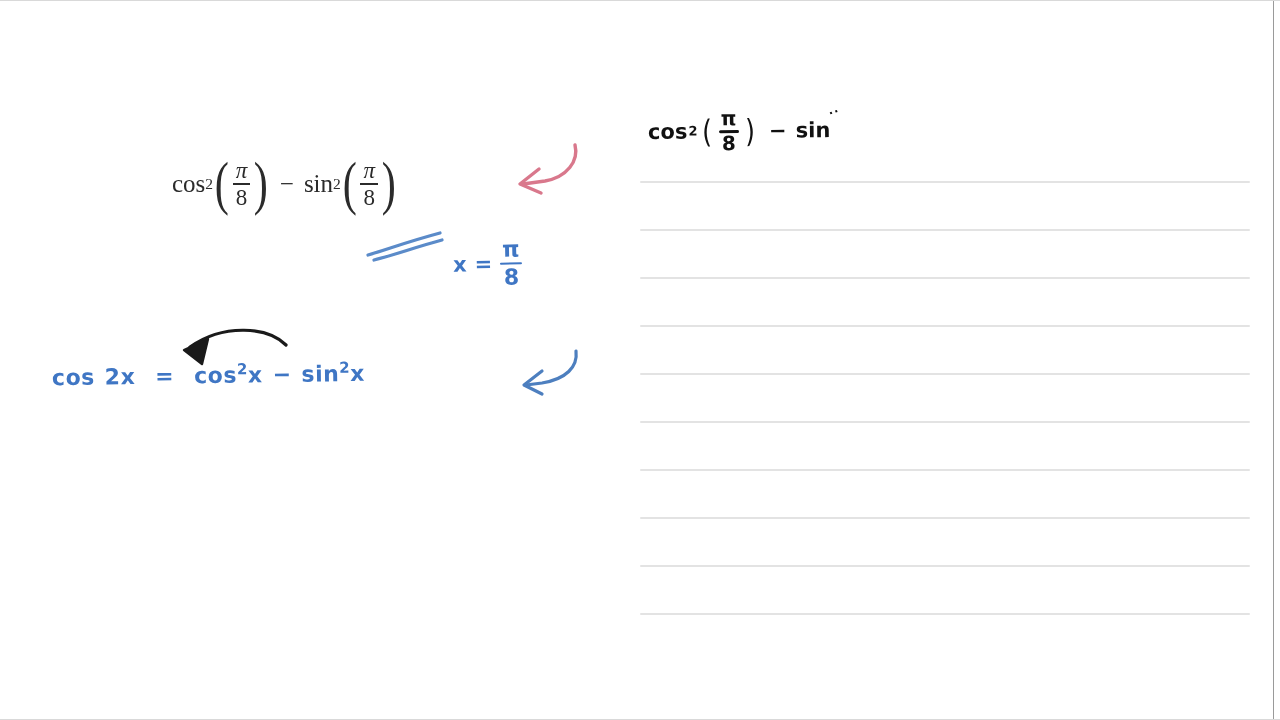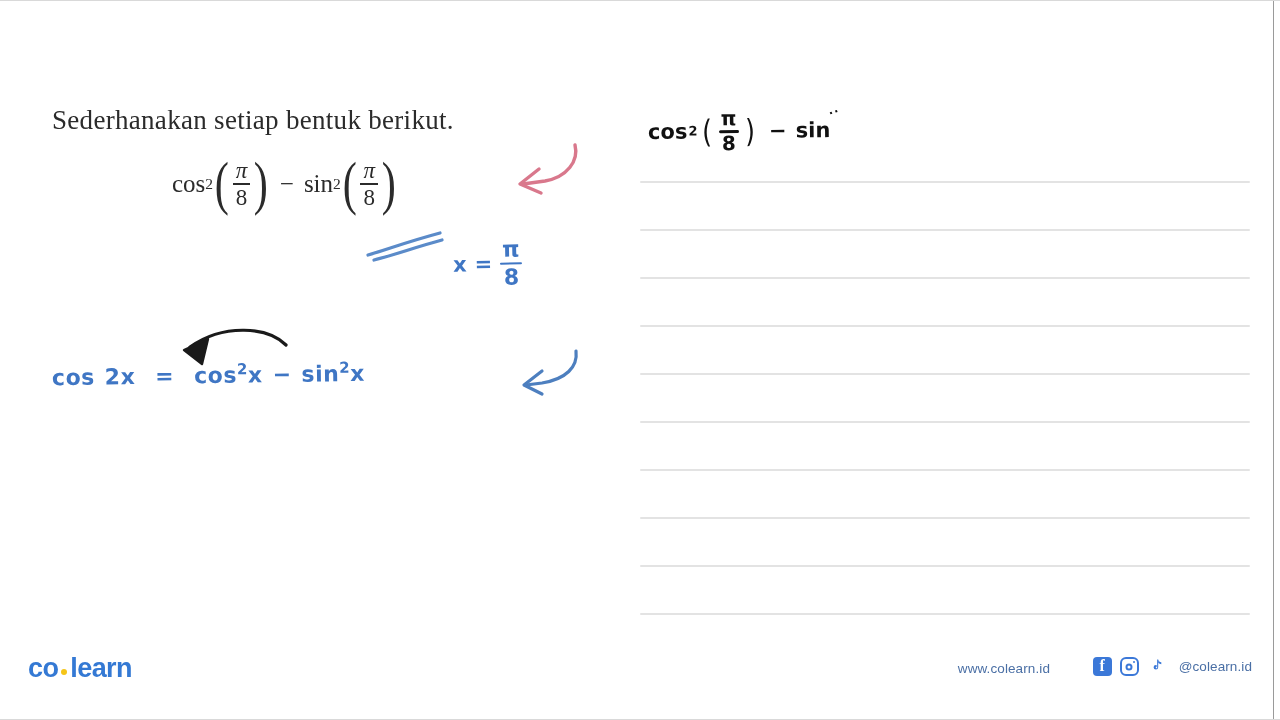--- a/index.html
+++ b/index.html
@@ -317,21 +317,20 @@
 </style>
 </head>
 <body>
 
 <div class="page">
 
   <div class="edge-right"></div>
 
   <div class="question-area">
 
-    <div class="question-title">Sederhanakan setiap bentuk berikut.</div>
 
     <div class="question-expr">
       <span class="fn">cos</span>
         <span class="sup">2</span>
       <span class="paren">(</span>
       <span class="frac">
         <span class="num">π</span>
         <span class="bar"></span>
         <span class="den">8</span>
       </span>
@@ -417,37 +416,14 @@
       <span class="bparen">)</span>
       <span class="bminus">−</span>
       <span class="sin-dots">
         <span>sin</span>
         <span class="dots">··</span>
       </span>
     </div>
 
   </div>
 
-  <div class="footer">
-
-    <div class="logo">
-      <span>co</span>
-      <span class="dot"></span>
-      <span>learn</span>
-    </div>
-
-    <div class="site-url">www.colearn.id</div>
-
-    <div class="socials">
-      <span class="ic ic-fb">f</span>
-      <span class="ic ic-ig"></span>
-      <span class="ic ic-tt">
-        <svg width="17" height="17" viewBox="0 0 17 17">
-          <path d="M10.2 1.6 v7.7 a2.3 2.3 0 1 1 -2.3 -2.3 c0.25 0 0.5 0.04 0.72 0.11 v1.85 a0.7 0.7 0 1 0 0.52 0.68 V1.6 z" fill="#3b78d8"></path>
-          <path d="M10.2 1.6 c0.35 1.6 1.55 2.6 3.1 2.75 v1.8 c-1.1 -0.05 -2.15 -0.42 -3.1 -1.1 z" fill="#3b78d8"></path>
-        </svg>
-      </span>
-      <span class="handle">@colearn.id</span>
-    </div>
-
-  </div>
 
 </div>
 
 </body></html>

